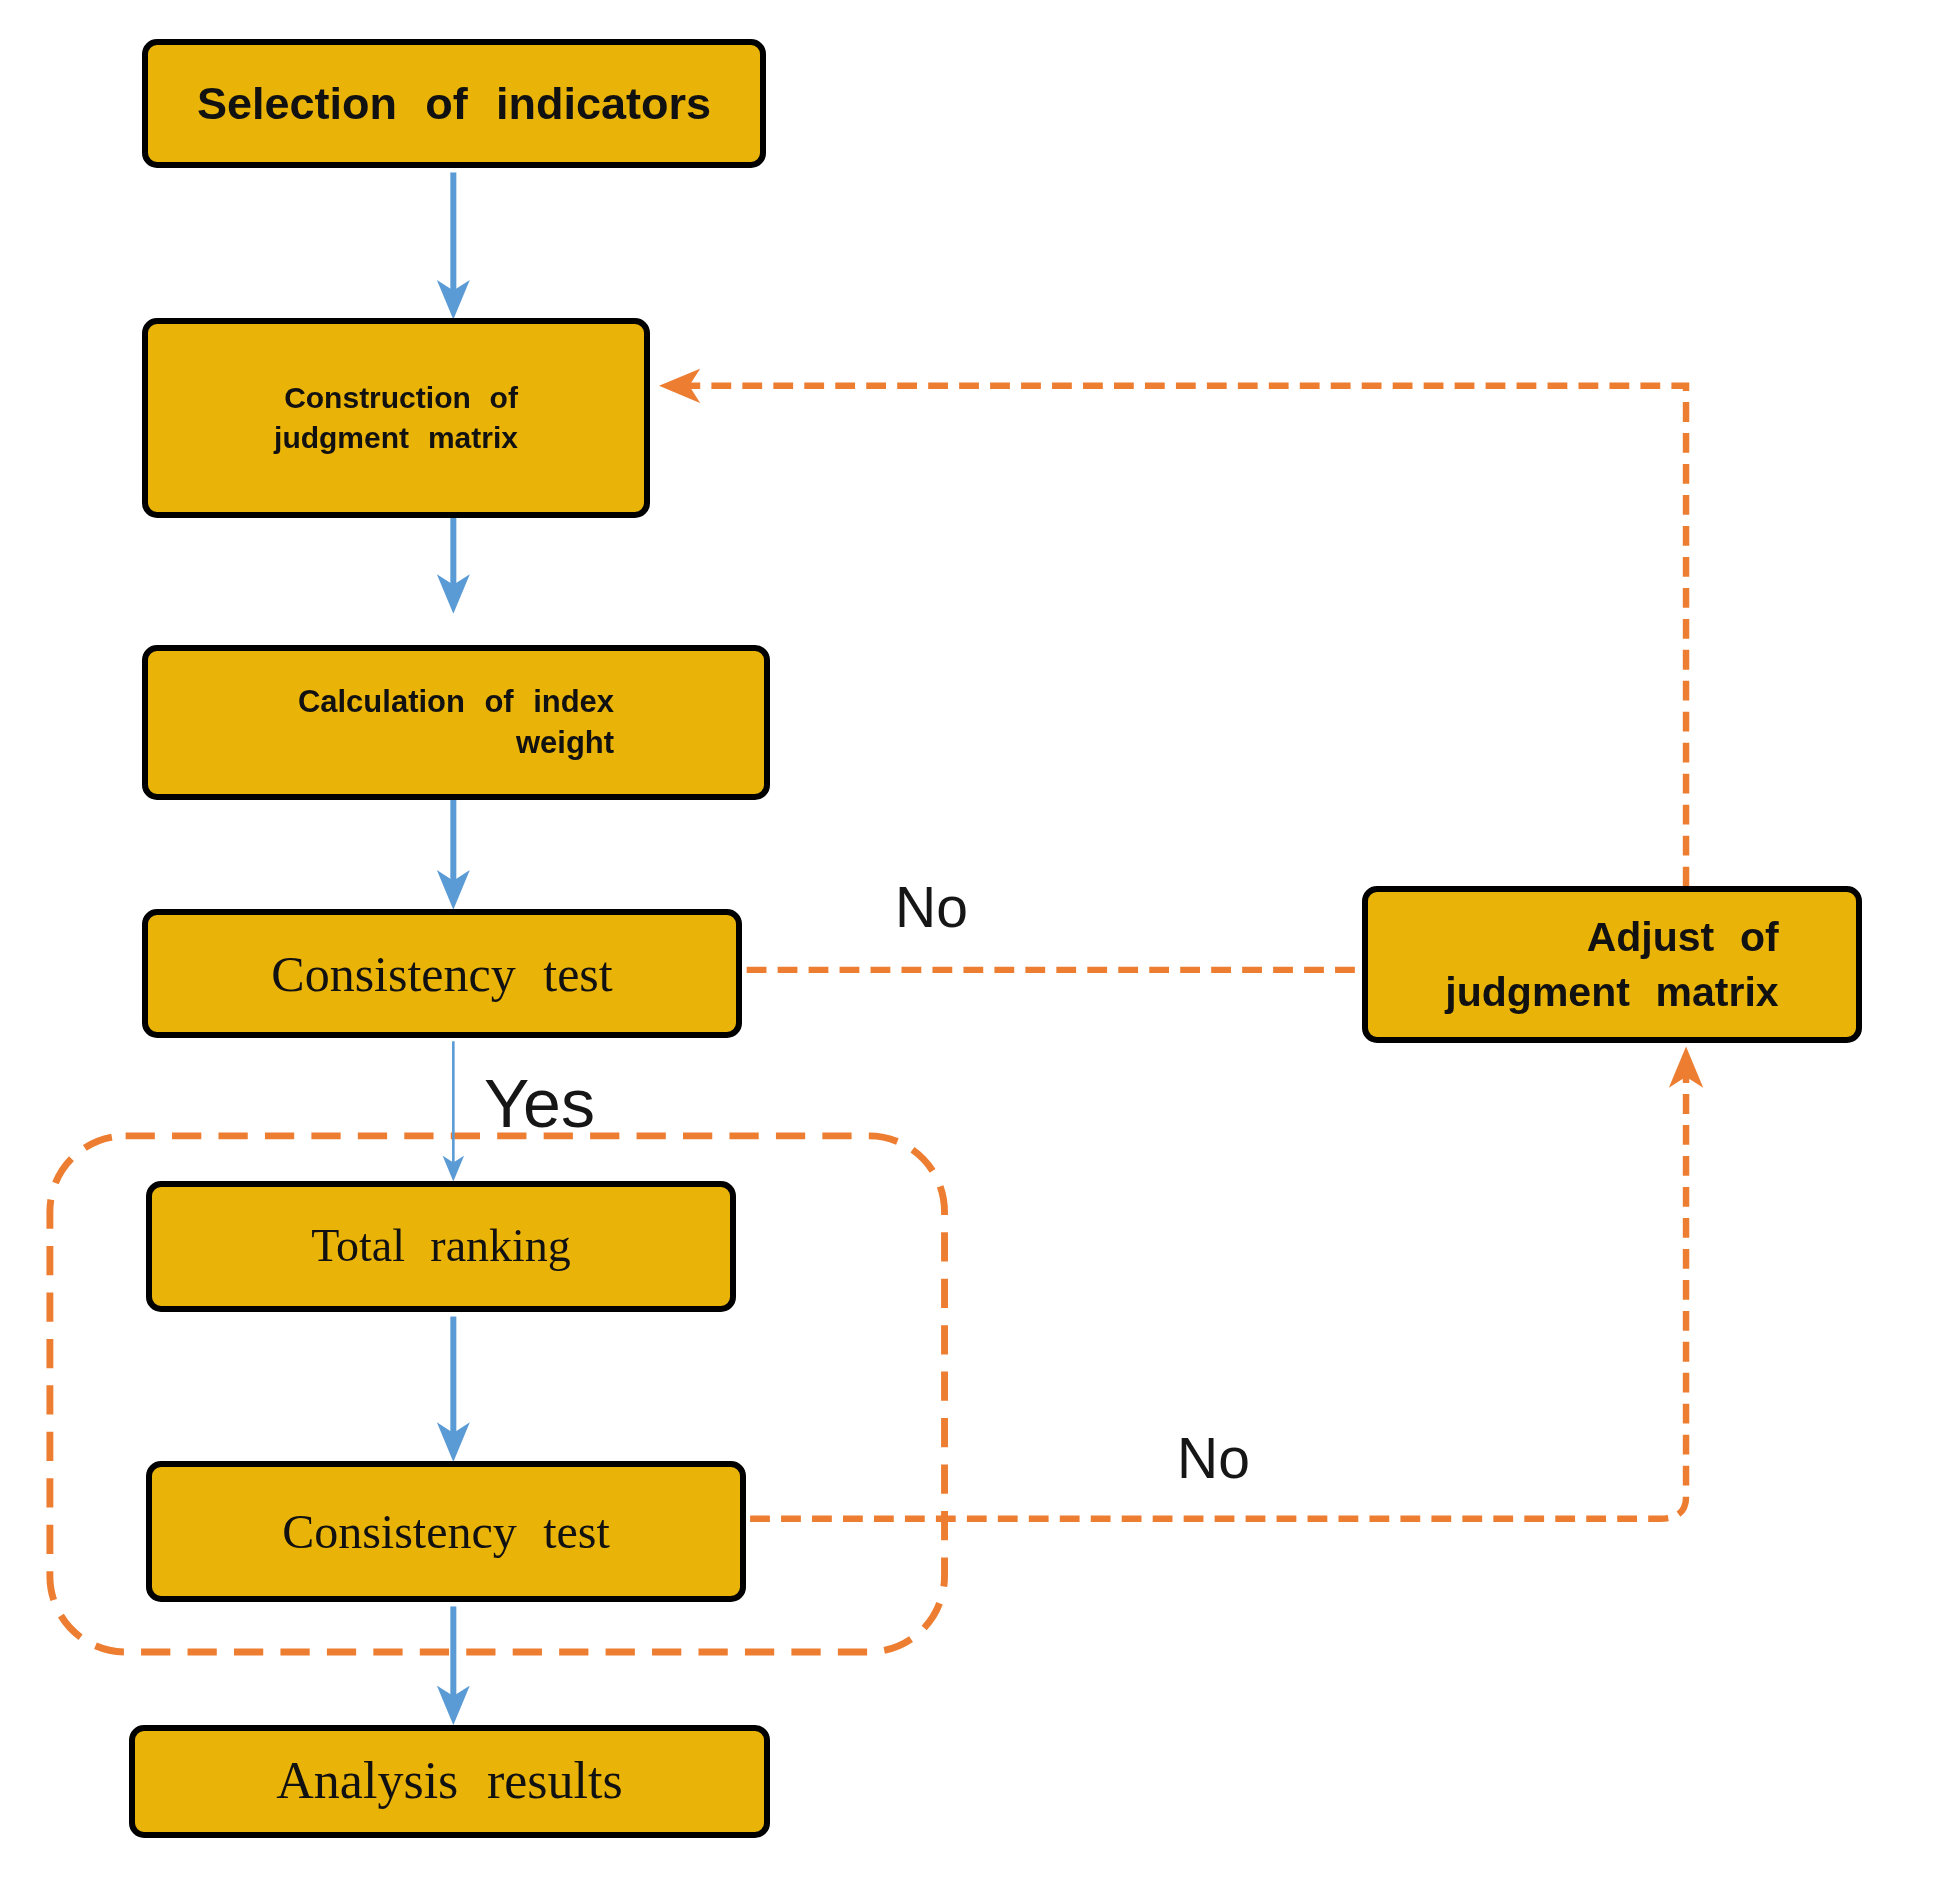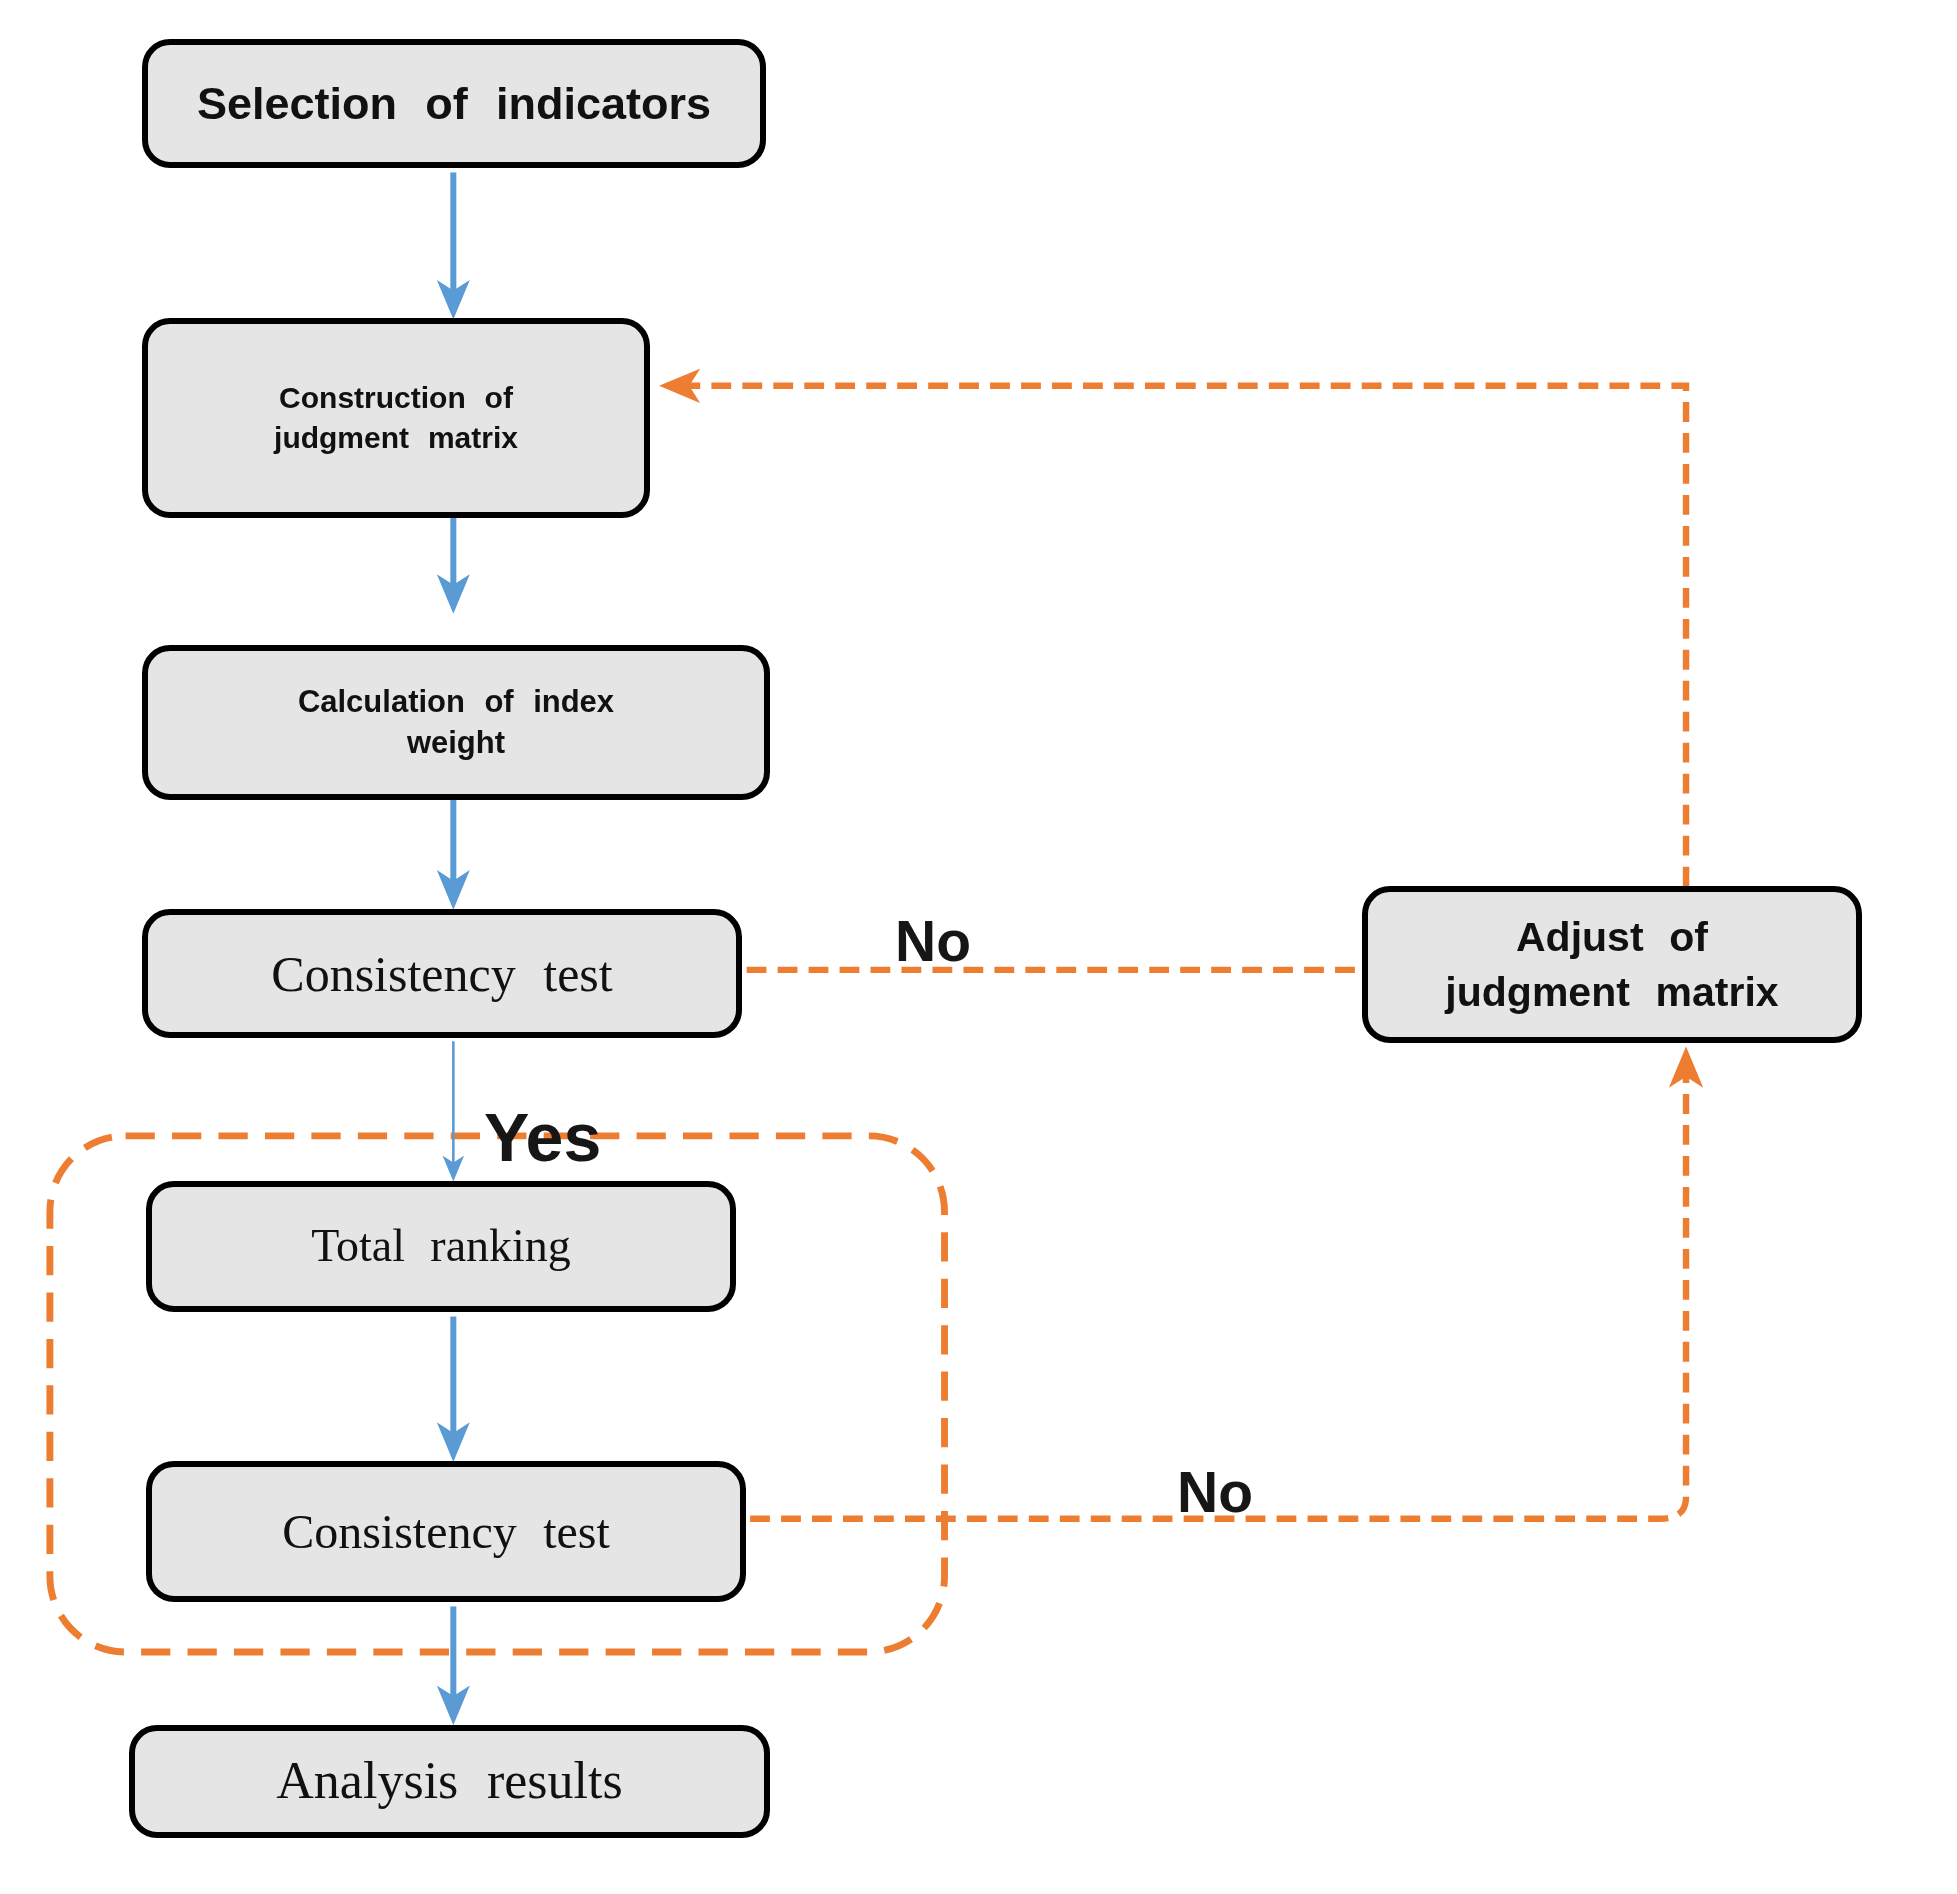--- a/index.html
+++ b/index.html
@@ -17,48 +17,47 @@
     font-family:"Liberation Sans",sans-serif;
     overflow:hidden;
   }
   #wires{position:absolute;left:0;top:0;width:1957px;height:1895px;}
 
   .node{
     position:absolute;
     display:flex;
     align-items:center;
     justify-content:center;
-    text-align:center;
-    background:#e5e5e5;
+    text-align:right;
+    background:#eab308;
     border:6px solid var(--box-border);
-    border-radius:28px;
+    border-radius:15px;
     color:var(--ink);
     white-space:pre-line;
     line-height:1.32;
     box-sizing:border-box;
   }
   .sansbox{
     font-family:"Liberation Sans",sans-serif;
     font-weight:700;
     word-spacing:0.35em;
     letter-spacing:0;
   }
   .serifbox{
     font-family:"Liberation Serif",serif;
     font-weight:400;
     word-spacing:0.3em;
   }
 
   .edge-label{
     position:absolute;
     font-family:"Liberation Sans",sans-serif;
-    font-weight:700;
+    font-weight:400;
     color:#161616;
     line-height:1;
-    margin-top:34px;
   }
 
   .blue-line{stroke:var(--flow-blue);fill:none;}
   .orange-dash{
     stroke:var(--accent-orange);
     fill:none;
     stroke-width:7.5;
     stroke-dasharray:23 13;
     stroke-linecap:butt;
     stroke-linejoin:miter;

